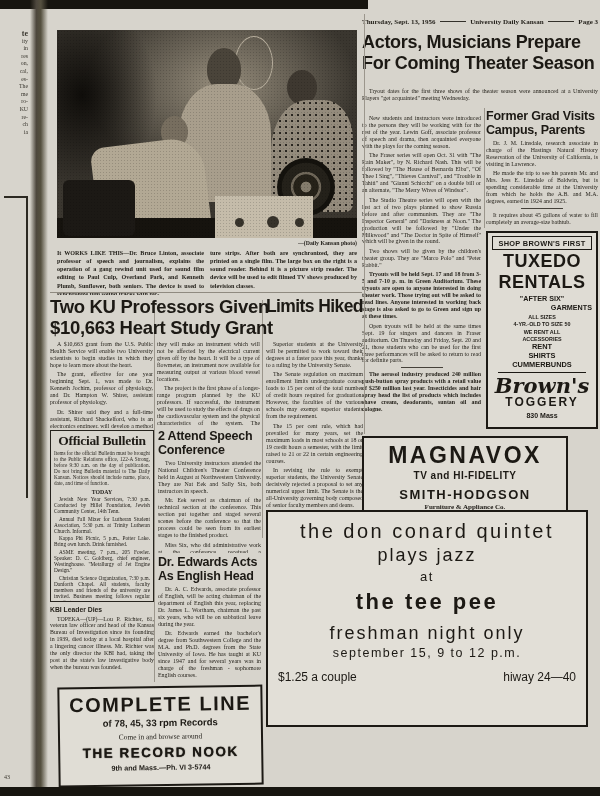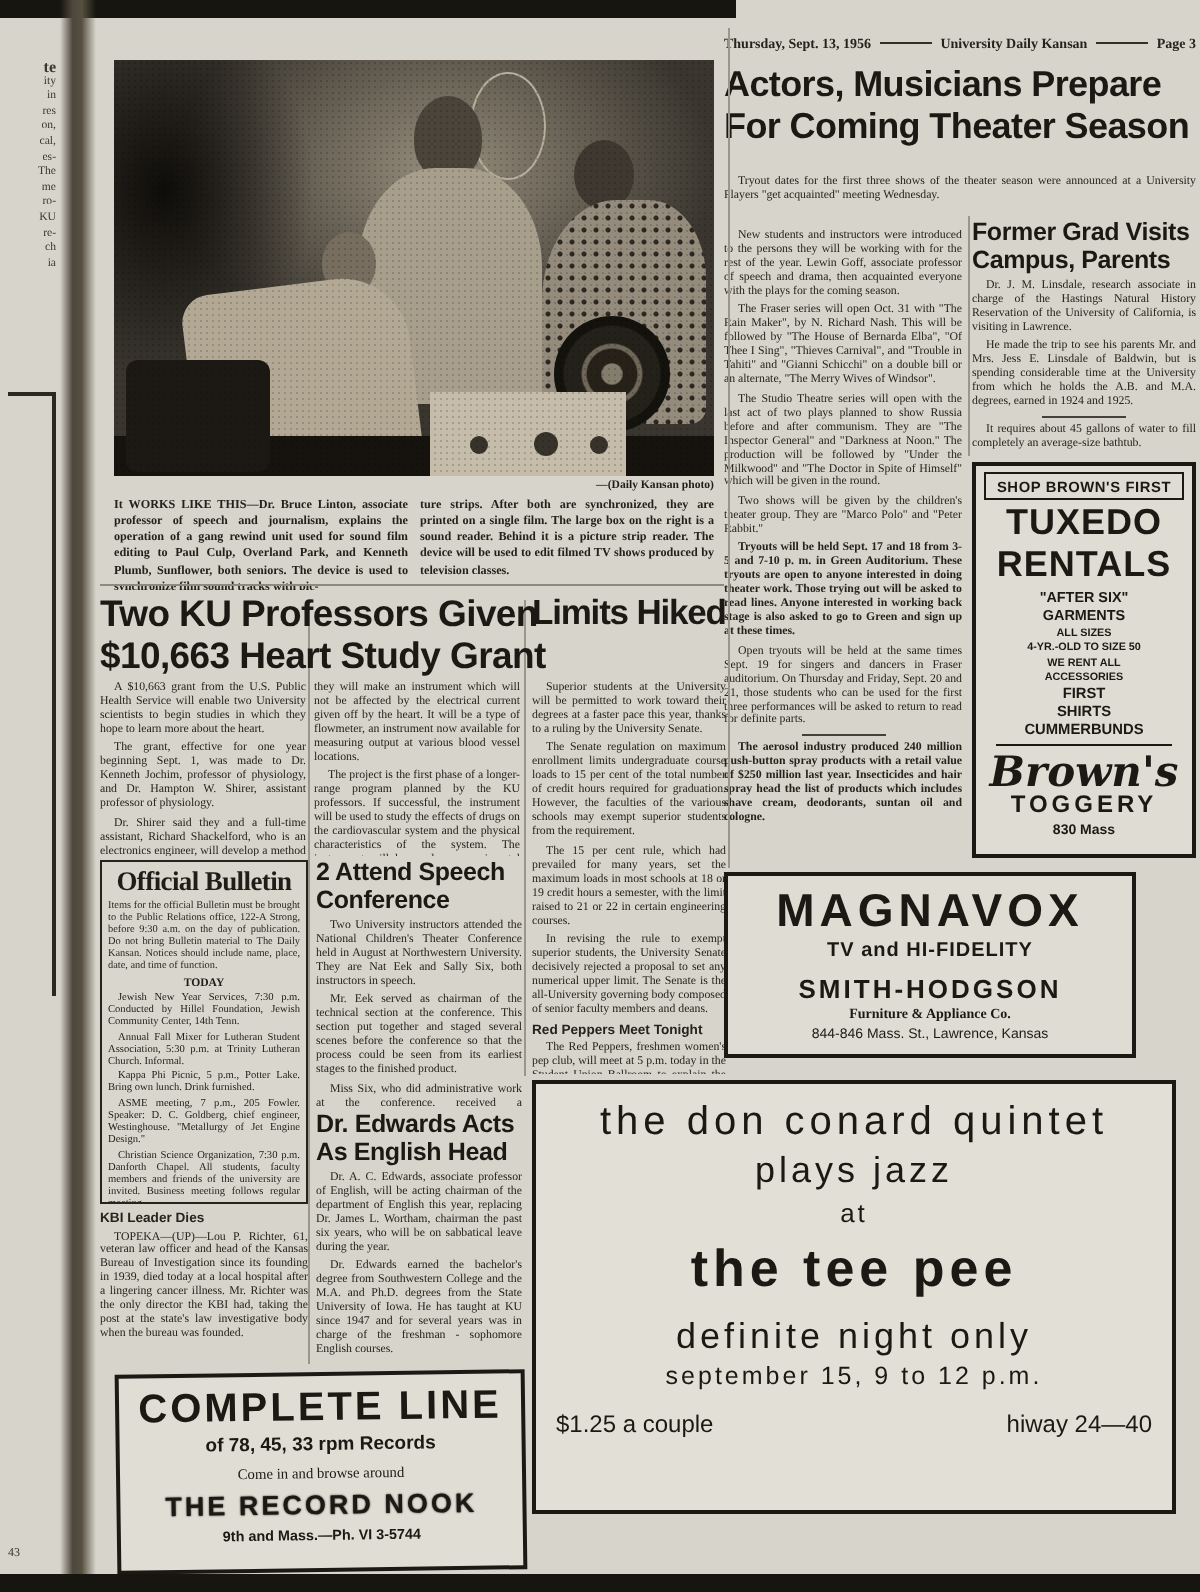--- a/index.html
+++ b/index.html
@@ -92,25 +92,25 @@
   .tux-rule{border-top:1px solid #1c1914;margin:3px 6px 2px;}
   .tux-script{font-family:"DejaVu Serif",serif;font-style:italic;font-weight:bold;font-size:21px;line-height:1;}
   .tux-store{font-weight:bold;font-size:12px;letter-spacing:2px;line-height:1.1;}
   .tux-addr{font-weight:bold;font-size:7px;margin-top:2px;}
   #magnavox{left:362px;top:436px;width:206px;height:93px;padding:6px 4px 4px;}
   .mag-brand{font-weight:bold;font-size:23px;letter-spacing:2.5px;line-height:1;}
   .mag-tag{font-weight:bold;font-size:10px;letter-spacing:.5px;margin-top:3px;}
   .mag-store{font-weight:bold;font-size:13px;letter-spacing:1.5px;margin-top:6px;}
   .mag-sub{font-family:"Liberation Serif",serif;font-weight:bold;font-size:7px;margin-top:1px;}
   .mag-addr{font-size:7px;margin-top:3px;}
-  #quintet{left:266px;top:540px;width:322px;height:217px;border-width:2.5px;background:#e2dfd7;padding:8px 10px 4px;}
+  #quintet{left:266px;top:510px;width:322px;height:217px;border-width:2.5px;background:#e2dfd7;padding:8px 10px 4px;}
   .q-l1{font-size:20px;letter-spacing:2.5px;line-height:1.1;}
   .q-l2{font-size:18px;letter-spacing:2px;margin-top:3px;}
   .q-l3{font-size:13px;letter-spacing:1.5px;margin-top:3px;}
-  .q-venue{font-weight:bold;font-size:26px;letter-spacing:2.5px;margin-top:5px;}
+  .q-venue{font-weight:bold;font-size:22px;letter-spacing:2.5px;margin-top:5px;}
   .q-l4{font-size:18px;letter-spacing:2px;margin-top:8px;}
   .q-l5{font-size:12.5px;letter-spacing:1.5px;margin-top:2px;}
   .q-row{display:flex;justify-content:space-between;align-items:flex-end;margin-top:10px;font-size:12px;}
   #records{left:58px;top:686px;width:205px;height:100px;border-width:2.5px;background:#e0ddd5;
            padding:6px 4px 3px;transform:rotate(-0.8deg);}
   .rec-l1{font-weight:bold;font-size:20px;letter-spacing:1.5px;line-height:1;}
   .rec-l2{font-weight:bold;font-size:9.5px;margin-top:3px;}
   .rec-l3{font-family:"Liberation Serif",serif;font-size:7.4px;margin-top:4px;}
   .rec-store{font-weight:bold;font-size:13.5px;letter-spacing:1.5px;margin-top:4px;
              text-shadow:0 0 1px #1c1914;}
@@ -271,26 +271,26 @@
     </div>
     <p>Dr. A. C. Edwards, associate professor of English, will be acting chairman of the department of English this year, replacing Dr. James L. Wortham, chairman the past six years, who will be on sabbatical leave during the year.</p>
     <p>Dr. Edwards earned the bachelor's degree from Southwestern College and the M.A. and Ph.D. degrees from the State University of Iowa. He has taught at KU since 1947 and for several years was in charge of the freshman - sophomore English courses.</p>
   </div>
 
   <div class="abs adbox" id="tuxedo">
     <div class="tux-banner">SHOP BROWN'S FIRST</div>
     <div class="tux-big">TUXEDO</div>
     <div class="tux-big">RENTALS</div>
     <div class="tux-sub">"AFTER SIX"</div>
-    <div class="tux-sub" style="margin-top:0;">GARMENTS</div>
+    <div class="tux-sub" style="margin-top:0;text-align:right;">GARMENTS</div>
     <div class="tux-tiny">ALL SIZES</div>
     <div class="tux-tiny" style="margin-top:0;">4-YR.-OLD TO SIZE 50</div>
     <div class="tux-tiny">WE RENT ALL</div>
     <div class="tux-tiny" style="margin-top:0;">ACCESSORIES</div>
-    <div class="tux-item">FIRST</div>
+    <div class="tux-item">RENT</div>
     <div class="tux-item">SHIRTS</div>
     <div class="tux-item">CUMMERBUNDS</div>
     <div class="tux-rule"></div>
     <div class="tux-script">Brown's</div>
     <div class="tux-store">TOGGERY</div>
     <div class="tux-addr">830 Mass</div>
   </div>
 
   <div class="abs adbox" id="magnavox">
     <div class="mag-brand">MAGNAVOX</div>
@@ -298,21 +298,21 @@
     <div class="mag-store">SMITH-HODGSON</div>
     <div class="mag-sub">Furniture &amp; Appliance Co.</div>
     <div class="mag-addr">844-846 Mass. St., Lawrence, Kansas</div>
   </div>
 
   <div class="abs adbox" id="quintet">
     <div class="q-l1">the don conard quintet</div>
     <div class="q-l2">plays jazz</div>
     <div class="q-l3">at</div>
     <div class="q-venue">the tee pee</div>
-    <div class="q-l4">definite night only</div>
+    <div class="q-l4">freshman night only</div>
     <div class="q-l5">september 15, 9 to 12 p.m.</div>
     <div class="q-row">
       <span>$1.25 a couple</span>
       <span>hiway 24—40</span>
     </div>
   </div>
 
   <div class="abs adbox" id="records">
     <div class="rec-l1">COMPLETE LINE</div>
     <div class="rec-l2">of 78, 45, 33 rpm Records</div>

